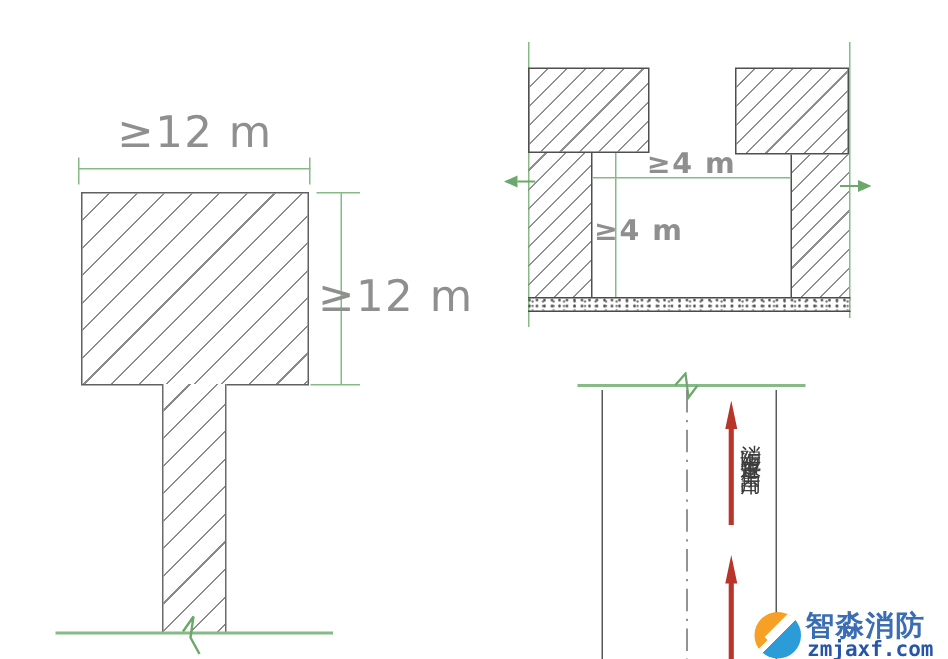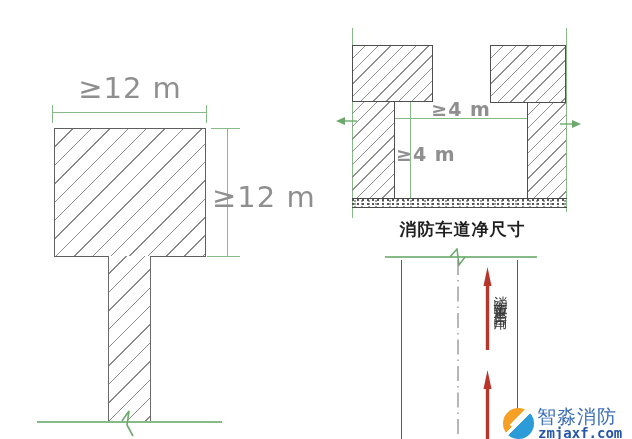--- a/index.html
+++ b/index.html
@@ -37,21 +37,21 @@
       radial-gradient(circle at 1px 1px, #555 0.7px, rgba(255,255,255,0) 1.1px),
       radial-gradient(circle at 3px 2px, #7a7a7a 0.6px, rgba(255,255,255,0) 1px);
     background-size:5px 4px, 7px 3px;
     border-top:1px solid #4a4a4a;border-bottom:1px solid #4a4a4a;
   }
   .vtext{
     writing-mode:vertical-rl;text-orientation:upright;
     font-size:14px;color:#3c3c3c;letter-spacing:3px;line-height:18px;
     white-space:nowrap;
   }
-  .brand{font-size:19px;font-weight:normal;color:#3b6db4;letter-spacing:1px;white-space:nowrap;}
+  .brand{font-size:19px;font-weight:bold;color:#3b6db4;letter-spacing:1px;white-space:nowrap;}
   .site{
     font-family:"DejaVu Sans Mono",monospace;
     font-size:14px;font-weight:bold;color:#2756a8;letter-spacing:0px;white-space:nowrap;
   }
   .logo-circle{
     width:31px;height:31px;border-radius:50%;
     background:linear-gradient(135deg,#f6a025 0%,#f6a025 44%,#ffffff 44%,#ffffff 53%,#2b9cd8 53%,#2b9cd8 100%);
     overflow:hidden;
   }
   .logo-circle::after{
@@ -104,21 +104,20 @@
 
   <svg class="abs" style="left:336px;top:93px;" width="21" height="16" viewBox="0 0 21 16">
     <polygon points="0,8 9,4 9,12" fill="#6ca86c"></polygon>
     <line x1="9" y1="8" x2="21" y2="8" stroke="#6ca86c" stroke-width="1.4"></line>
   </svg>
   <svg class="abs" style="left:560px;top:96px;" width="21" height="16" viewBox="0 0 21 16">
     <polygon points="21,8 12,4 12,12" fill="#6ca86c"></polygon>
     <line x1="0" y1="8" x2="12" y2="8" stroke="#6ca86c" stroke-width="1.4"></line>
   </svg>
 
-  <div class="abs caption" style="left:385px;top:198px;width:155px;">消防车道净尺寸</div>
 
   <div class="abs green" style="left:385px;top:236px;width:152px;height:2px;"></div>
   <svg class="abs" style="left:450px;top:228px;" width="16" height="20" viewBox="0 0 16 20">
     <polyline points="0,9 7,1 9,17 15,9" fill="none" stroke="#6ca86c" stroke-width="1.5"></polyline>
   </svg>
 
   <div class="abs gray-line" style="left:401px;top:240px;width:1px;height:180px;"></div>
   <div class="abs gray-line" style="left:517px;top:240px;width:1px;height:190px;"></div>
 
   <svg class="abs" style="left:457px;top:240px;" width="2" height="186" viewBox="0 0 2 186">

